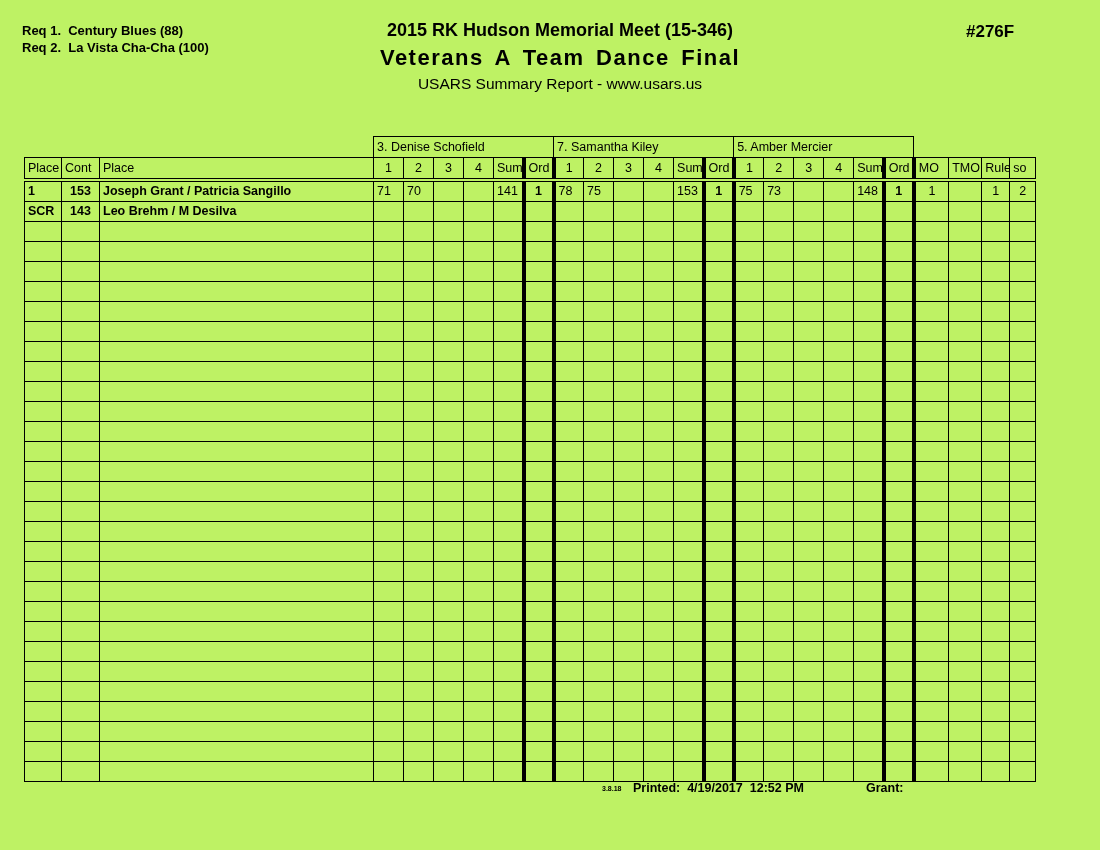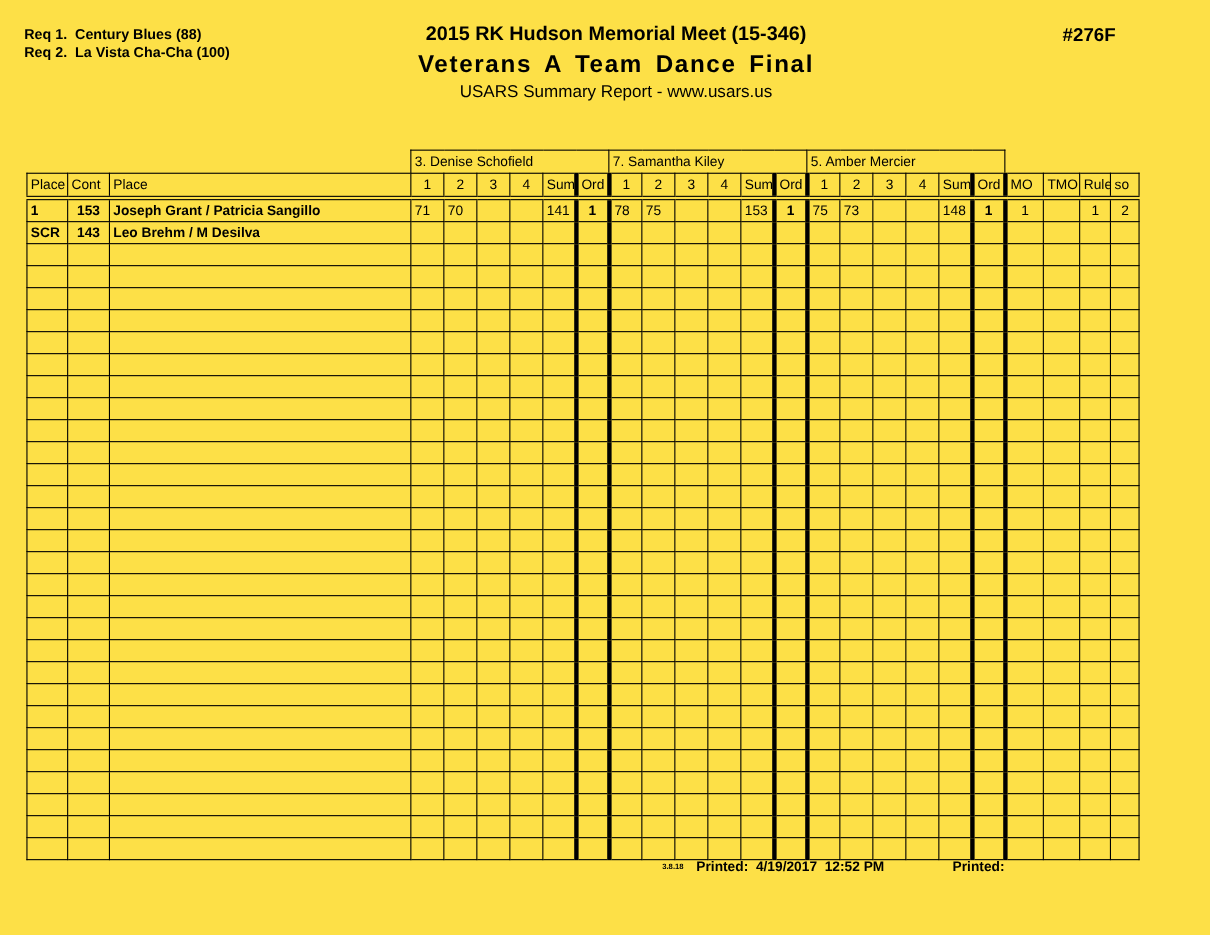--- a/index.html
+++ b/index.html
@@ -1,17 +1,17 @@
 <!DOCTYPE html>
 <html><head>
 <meta charset="utf-8">
 <style>
   html, body { margin:0; padding:0; background:#fff; }
   .page {
-    position:relative; width:1100px; height:850px; background:#fde047;
+    position:relative; width:1100px; height:850px; background:#bef264;
     font-family:"Liberation Sans", sans-serif; color:#000; overflow:hidden;
   }
   .pre { white-space:pre; }
 
   
   .req-block { position:absolute; left:22px; top:22px; font-size:13px; font-weight:bold; line-height:17px; }
   .center-head { position:absolute; left:0; top:20px; width:1100px; text-align:center;padding-left:10px; }
   .meet-title   { font-size:18px; font-weight:bold; }
   .venue-line   { font-size:15px; margin-top:3px; }
   .event-title  { font-size:22px; font-weight:bold; margin-top:4px; letter-spacing:1.5px; word-spacing:4px; }
@@ -935,15 +935,15 @@
           <td class="tac"></td>
           <td class="tac"></td>
           <td class="tac"></td>
           <td class="tac"></td>
         </tr>
       </tbody>
   </table>
 
   <div class="footer-version">3.8.18</div>
   <div class="footer-printed pre">Printed:  4/19/2017  12:52 PM</div>
-  <div class="footer-scorer">Printed:</div>
+  <div class="footer-scorer">Grant:</div>
 
 </div>
 
 </body></html>

